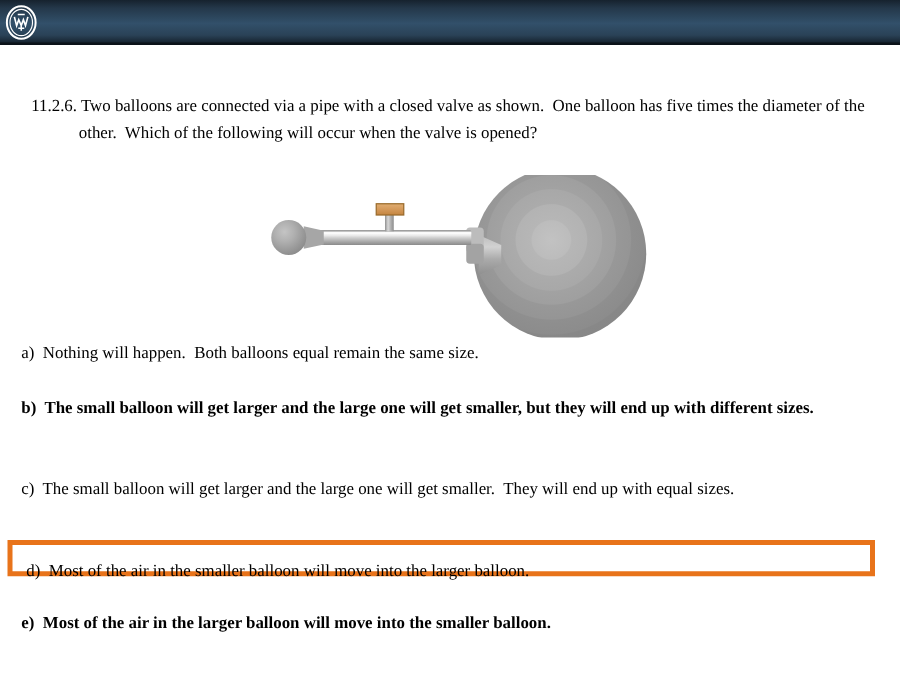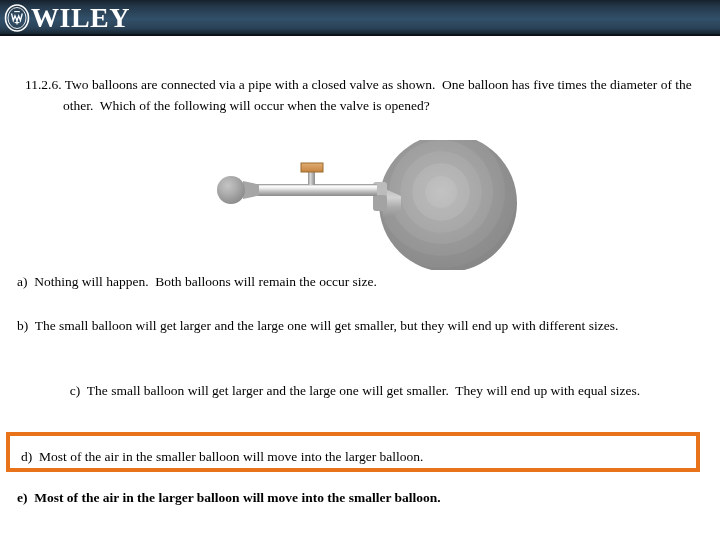--- a/index.html
+++ b/index.html
@@ -102,29 +102,29 @@
     line-height: 21px;
     text-align: left;
   }
   .option-text {
     display: block;
     padding-left: 26px;
     text-indent: -26px;
     white-space: pre-wrap;
   }
   #option-a { left: 17px; top: 271px; width: 676px; }
-  #option-b { left: 17px; top: 315px; width: 676px; }
-  #option-c { left: 17px; top: 380px; width: 676px; text-align: center; }
+  #option-b { left: 17px; top: 315px; width: 676px; font-weight: bold; }
+  #option-c { left: 17px; top: 380px; width: 676px; }
 
   #option-d-box {
     position: absolute;
     left: 6px;
     top: 432px;
     width: 694px;
-    height: 40px;
+    height: 29px;
     box-sizing: border-box;
     border: 4px solid #e8731a;
     background: #ffffff;
   }
   #option-d {
     position: absolute;
     left: 11px;
     top: 10px;
     width: 660px;
     font-size: 13.5px;
@@ -138,21 +138,20 @@
 <div id="header-bar">
   <div id="wiley-logo">
     <svg id="wiley-emblem" viewBox="0 0 30 30">
       <ellipse cx="15" cy="15" rx="11.5" ry="13" fill="none" stroke="#ffffff" stroke-width="1.6"></ellipse>
       <ellipse cx="15" cy="15" rx="9" ry="10.5" fill="none" stroke="#ffffff" stroke-width="0.9"></ellipse>
       <path d="M9.5 10.5 L11.3 17.5 L13 12.8 L15 17.5 L16.7 12.8 L18.4 17.5 L20.3 10.5" fill="none" stroke="#ffffff" stroke-width="1.3" stroke-linejoin="miter"></path>
       <path d="M15 17.5 L15 21.5" stroke="#ffffff" stroke-width="1.2"></path>
       <path d="M12.6 19.6 L17.4 19.6" stroke="#ffffff" stroke-width="1.1"></path>
       <path d="M12.2 8.6 L17.8 8.6" stroke="#ffffff" stroke-width="1.1"></path>
     </svg>
-    <span id="wiley-wordmark">WILEY</span>
   </div>
 </div>
 
 <div id="question-block">
   <span id="question-text">11.2.6. Two balloons are connected via a pipe with a closed valve as shown.  One balloon has five times the diameter of the other.  Which of the following will occur when the valve is opened?</span>
 </div>
 
 <div id="diagram">
   <svg viewBox="0 0 330 130" xmlns="http://www.w3.org/2000/svg">
     <defs>
@@ -216,21 +215,21 @@
 
     <path d="M38 41 L54 44.5 L54 55.5 L38 59 Z" fill="#a6a6a6"></path>
     <circle cx="26" cy="50" r="14" fill="url(#smallBalloonGrad)"></circle>
 
     <rect x="103" y="31" width="7" height="14" fill="url(#stemGrad)"></rect>
     <rect x="96" y="23" width="22" height="9" fill="url(#valveGrad)" stroke="#9a6b2c" stroke-width="1"></rect>
   </svg>
 </div>
 
 <div class="option-row" id="option-a">
-  <span class="option-text">a)  Nothing will happen.  Both balloons will remain the occur size.</span>
+  <span class="option-text">a)  Nothing will happen.  Both balloons equal remain the same size.</span>
 </div>
 
 <div class="option-row" id="option-b">
   <span class="option-text">b)  The small balloon will get larger and the large one will get smaller, but they will end up with different sizes.</span>
 </div>
 
 <div class="option-row" id="option-c">
   <span class="option-text">c)  The small balloon will get larger and the large one will get smaller.  They will end up with equal sizes.</span>
 </div>
 

